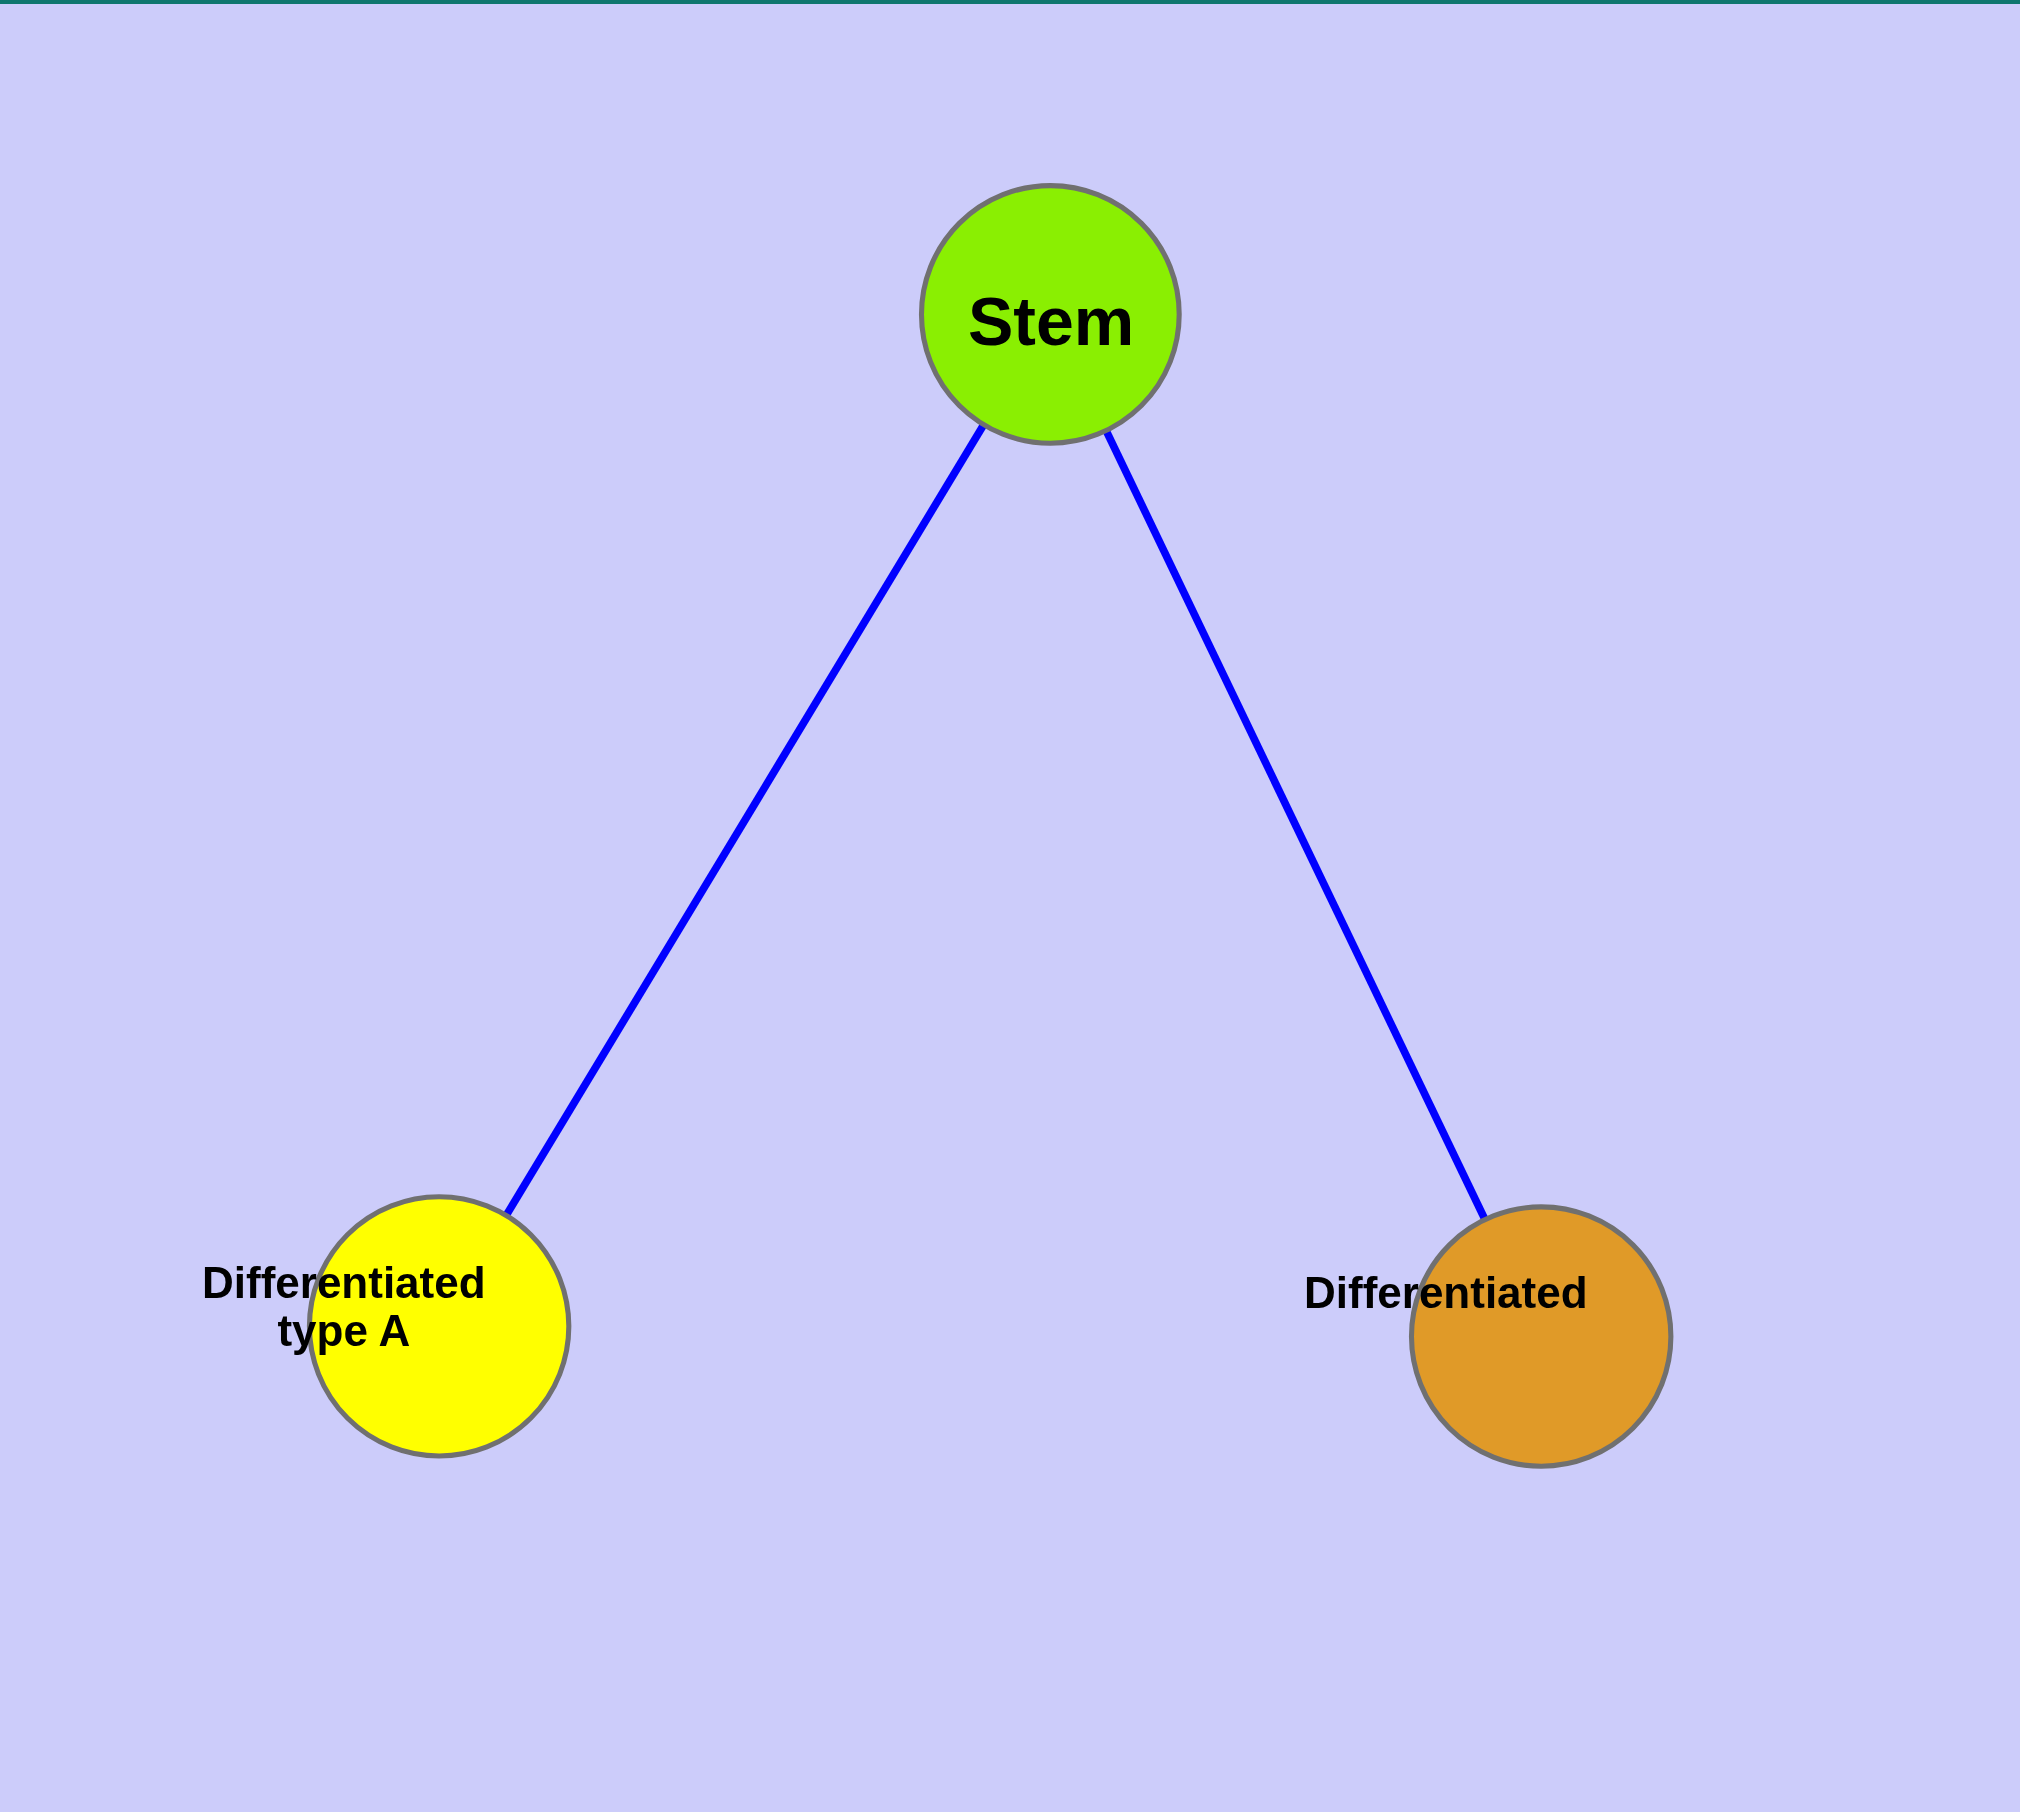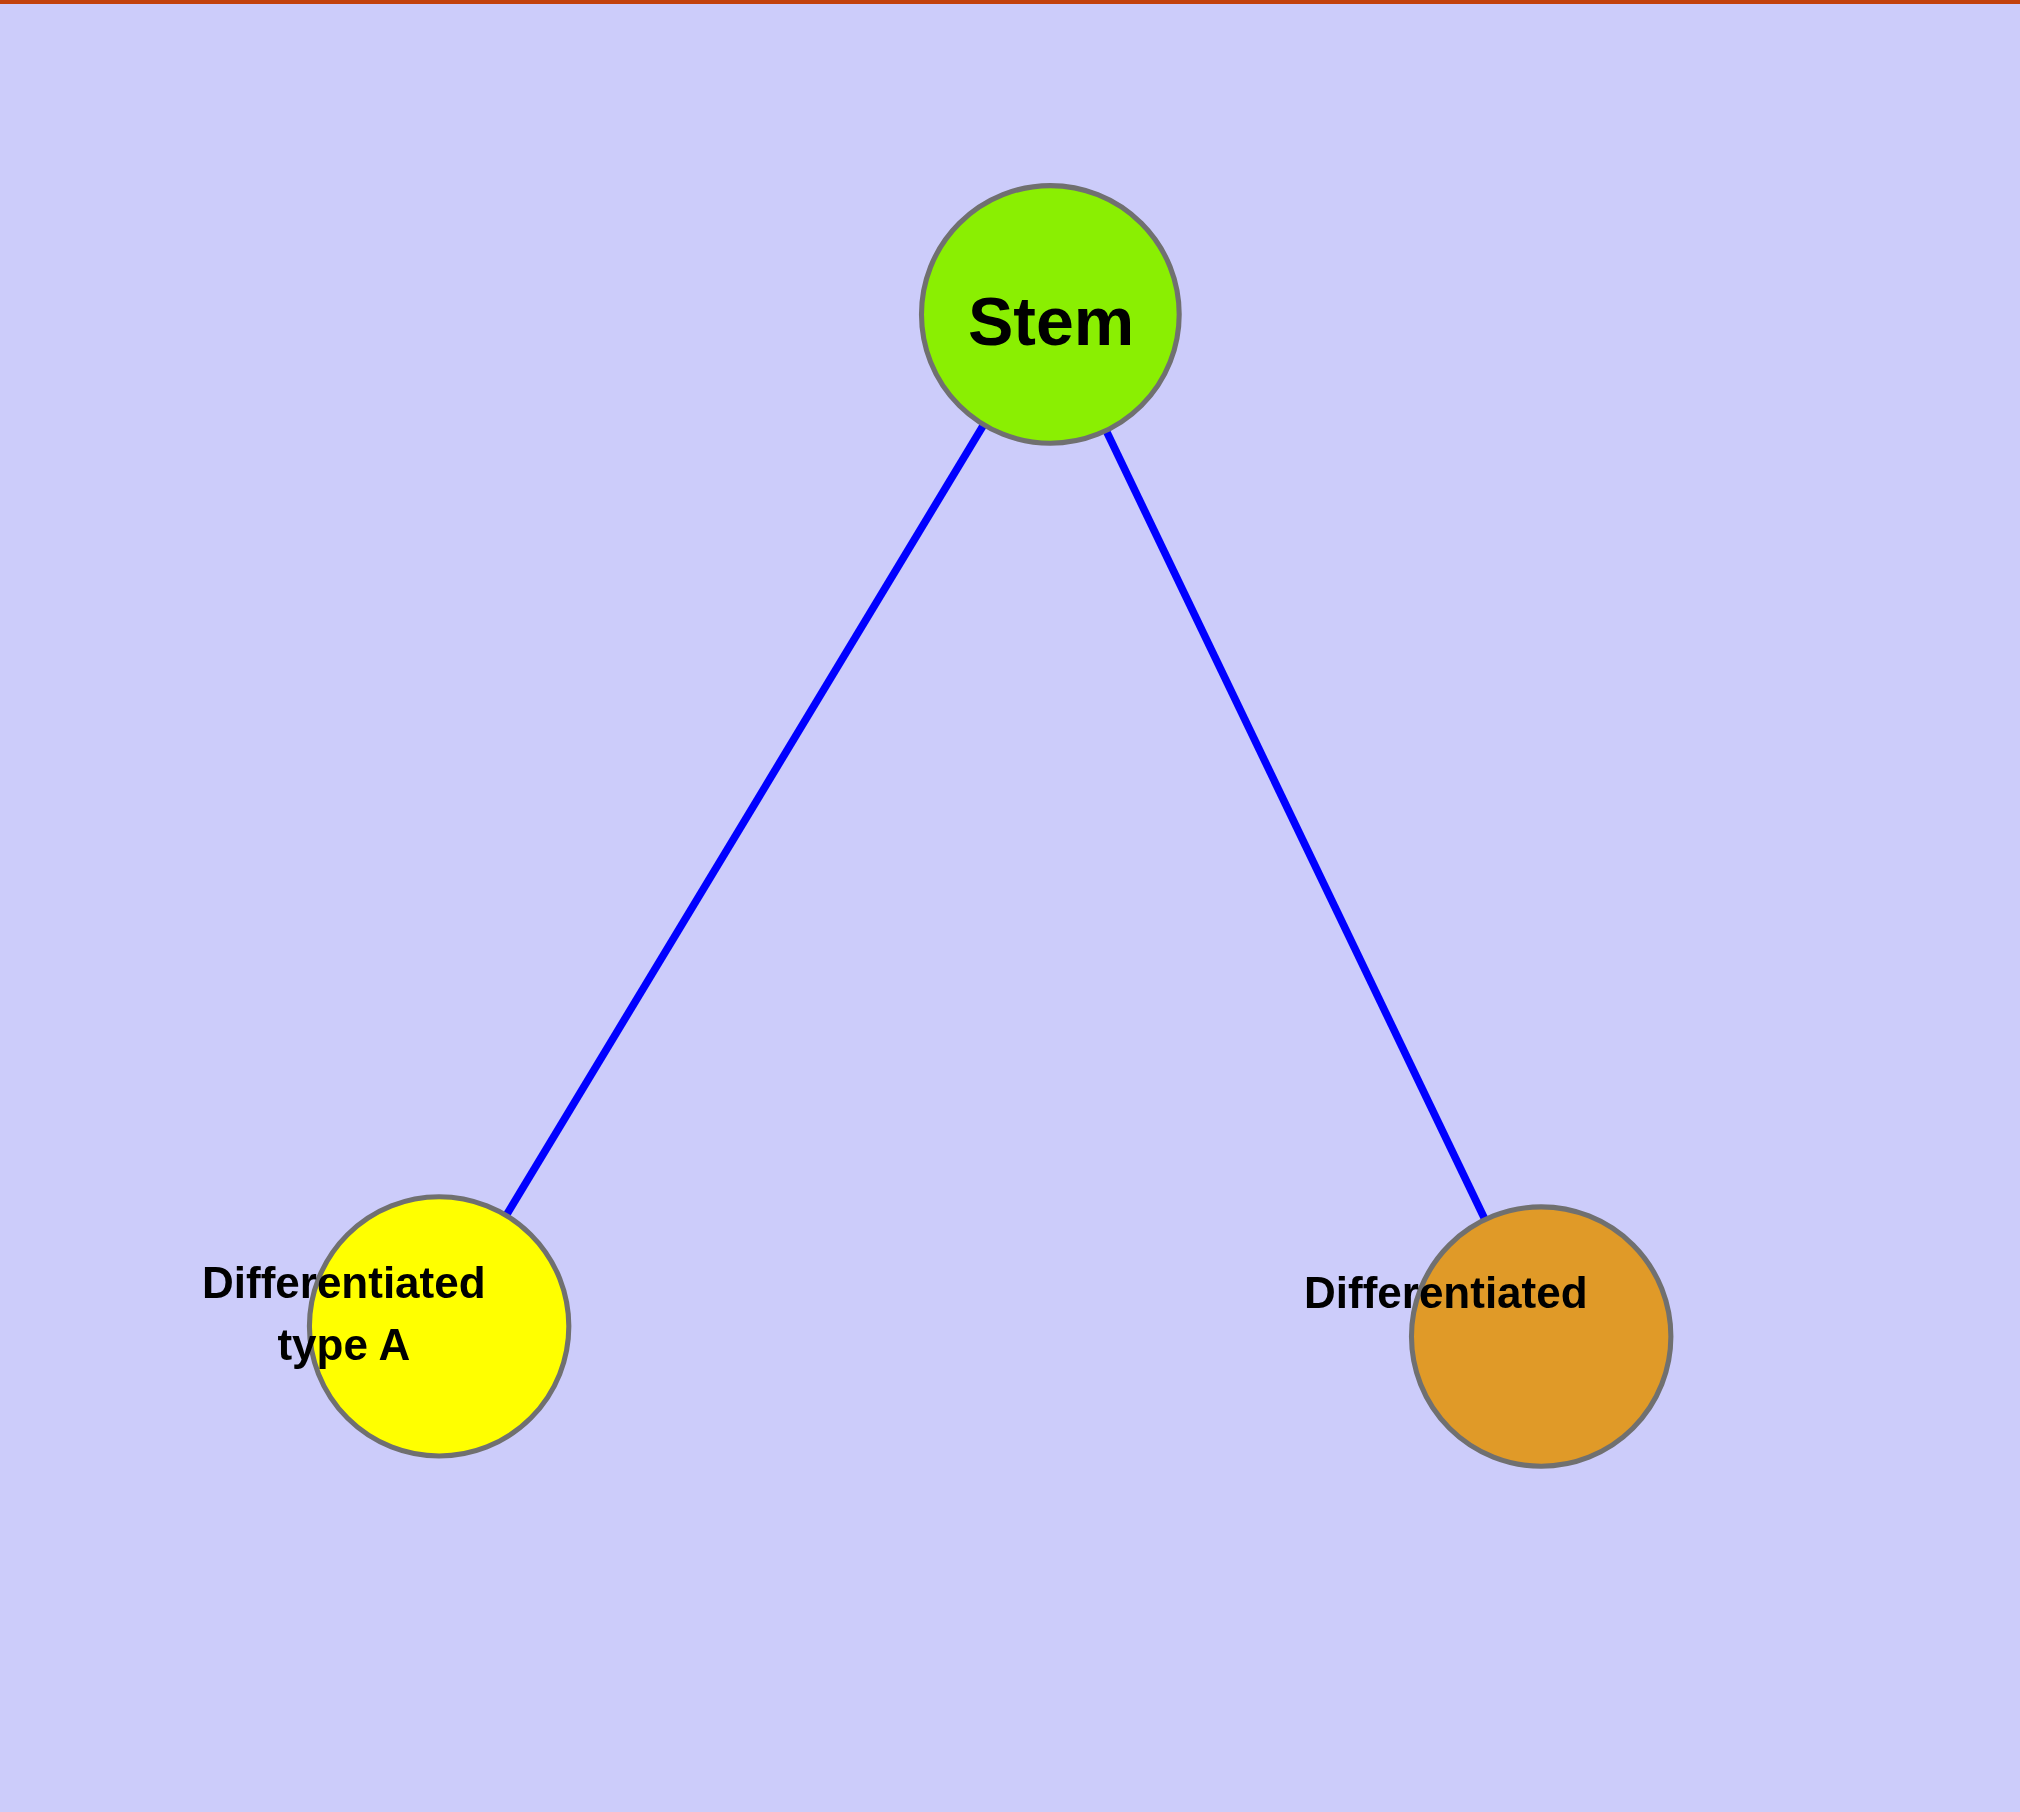--- a/index.html
+++ b/index.html
@@ -45,21 +45,21 @@
   .node-label.single {
     font-size: 68px;
   }
   .node-label.multi {
     font-size: 44px;
   }
 </style>
 </head>
 <body>
 
-<div id="canvas" style="background: #c2410c; width: 2021px; height: 1812px;">
+<div id="canvas" style="background: #0f766e; width: 2021px; height: 1812px;">
 
   <div id="plot-area" style="background: rgb(204, 204, 250);"></div>
 
   <svg id="graph-svg" viewBox="0 0 2384 2138" preserveAspectRatio="none" xmlns="http://www.w3.org/2000/svg">
 
     <g>
       <line class="edge" stroke-linecap="butt" x1="1239" y1="371" x2="518" y2="1565" stroke="#0000ff" stroke-width="9"></line>
       <line class="edge" stroke-linecap="butt" x1="1239" y1="371" x2="1818" y2="1577" stroke="#0000ff" stroke-width="9"></line>
     </g>
 
@@ -68,20 +68,20 @@
       <circle class="node-circle" cx="518" cy="1565" r="153" fill="#ffff00" stroke="#707070" stroke-width="6"></circle>
       <circle class="node-circle" cx="1818" cy="1577" r="153" fill="#e09a28" stroke="#707070" stroke-width="6"></circle>
     </g>
   </svg>
 
   <div class="node-label single" style="color: rgb(0, 0, 0); left: 968px; top: 285px;">
       <span style="display: block;">Stem</span>
     </div>
   <div class="node-label multi" style="color: rgb(0, 0, 0); left: 202px; top: 1259px;">
       <span style="display: block;">Differentiated</span>
-      <span style="display: block; margin-top: 14px;">type A</span>
+      <span style="display: block;">type A</span>
     </div>
   <div class="node-label multi" style="color: rgb(0, 0, 0); left: 1304px; top: 1269px;">
       <span style="display: block;">Differentiated</span>
     </div>
 
 </div>
 
 
 </body></html>

